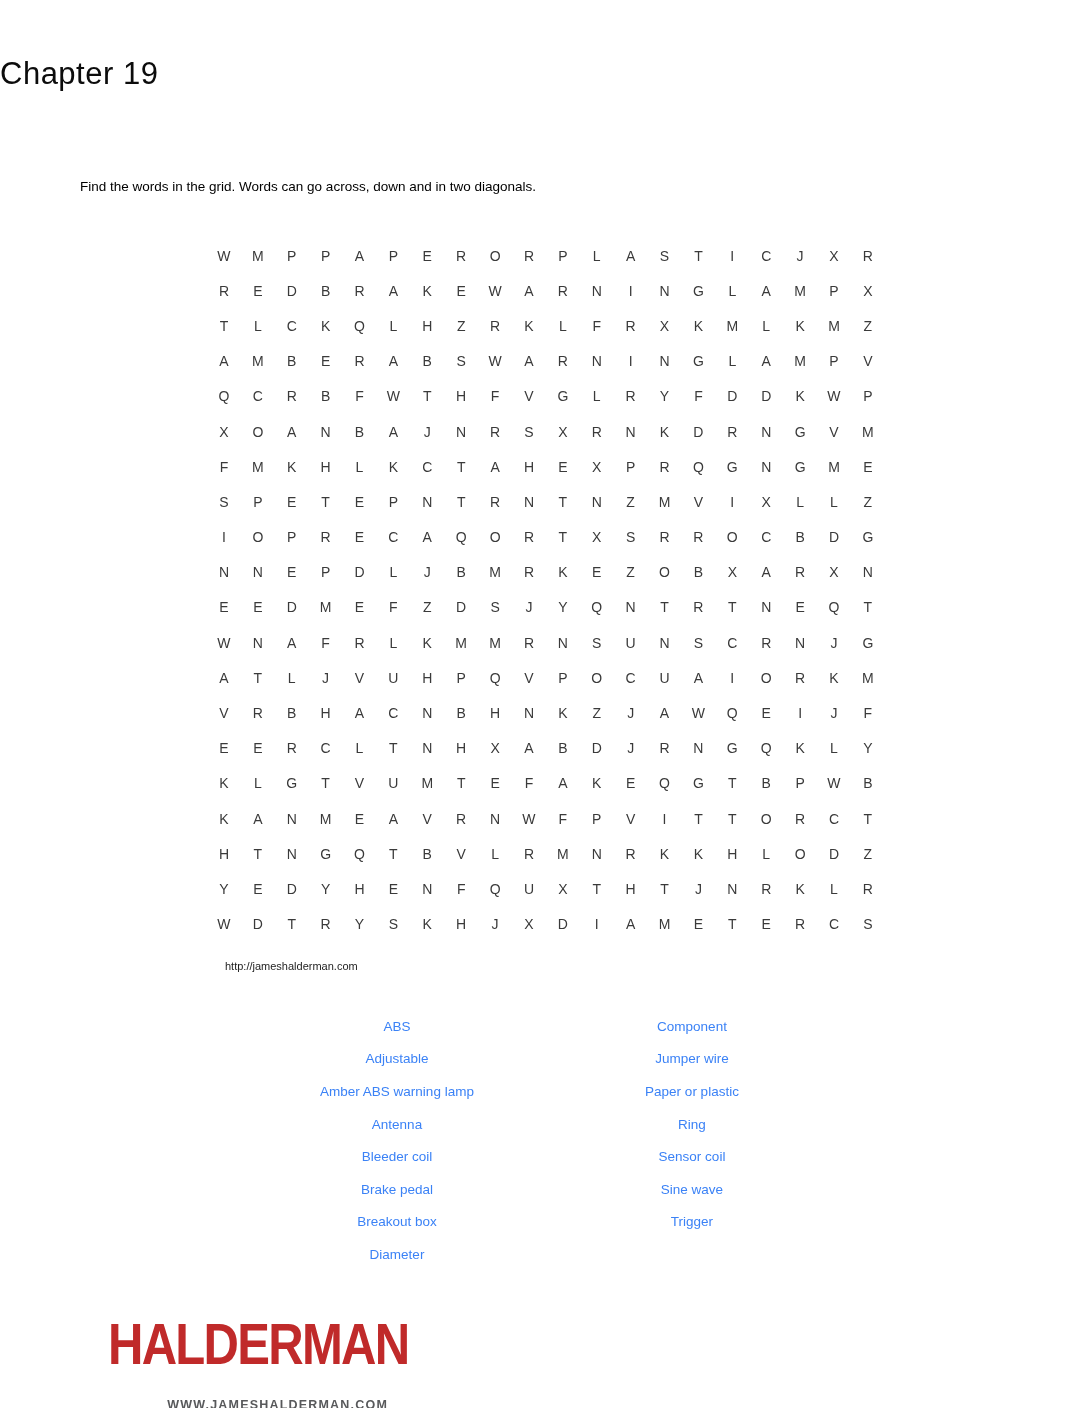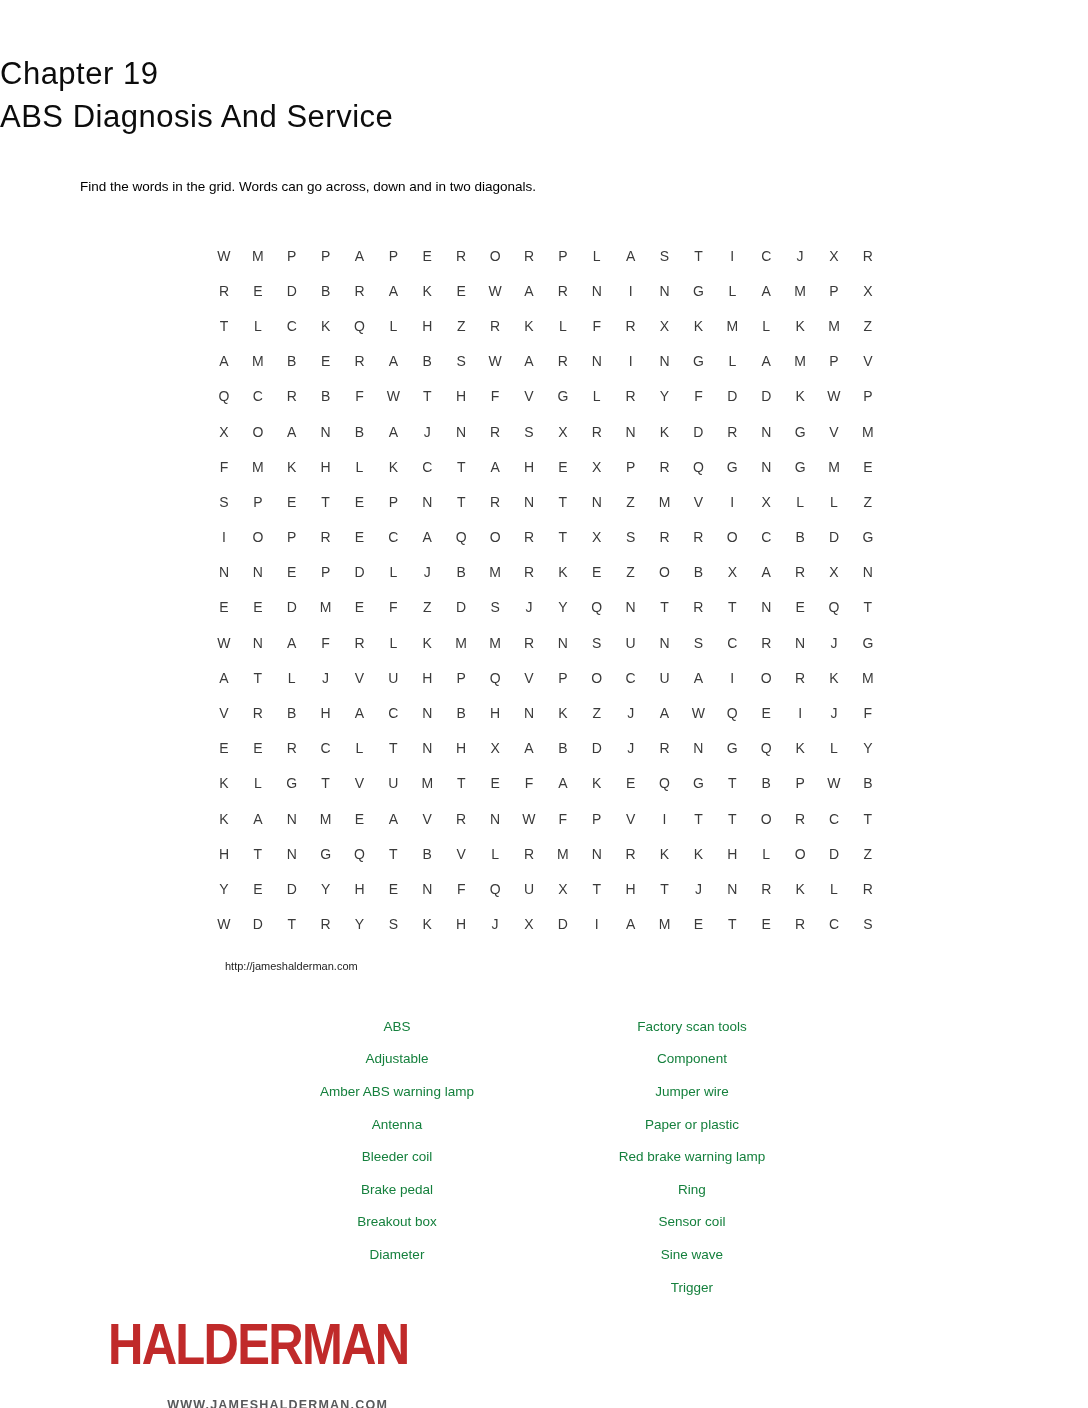--- a/index.html
+++ b/index.html
@@ -33,21 +33,21 @@
   }
   .words {
     position: absolute; top: 1010px; left: 0; width: 1088px;
     display: flex;
   }
   .words .col { width: 394px; }
   .words .col.left  { margin-left: 200px; }
   .words .col.right { margin-left: -99px; }
   .words .item {
     height: 32.6px; display: flex; align-items: center; justify-content: center;
-    font-size: 13.5px; color: #15803d;
+    font-size: 13.5px; color: #3b82f6;
   }
   .logo { position: absolute; top: 1318px; left: 108px; width: 280px; }
   .logo-main {
     font-size: 57px; font-weight: bold; line-height: 52px;
     letter-spacing: -2px;
     transform: scaleX(0.86); transform-origin: left center;
     white-space: nowrap;
   }
   .logo-sub {
     margin-top: 0px; text-align: right;
@@ -55,21 +55,20 @@
     white-space: nowrap;
   }
 </style>
 </head>
 <body>
 
 <div class="page">
 
   <header class="title">
     <div>Chapter 19</div>
-    <div>ABS Diagnosis And Service</div>
   </header>
 
   <p class="instructions">Find the words in the grid. Words can go across, down and in two diagonals.</p>
 
   <div class="letter-grid" id="letter-grid">
       <span class="cell">W</span>
       <span class="cell">M</span>
       <span class="cell">P</span>
       <span class="cell">P</span>
       <span class="cell">A</span>
@@ -477,25 +476,23 @@
         <div class="item">ABS</div>
         <div class="item">Adjustable</div>
         <div class="item">Amber ABS warning lamp</div>
         <div class="item">Antenna</div>
         <div class="item">Bleeder coil</div>
         <div class="item">Brake pedal</div>
         <div class="item">Breakout box</div>
         <div class="item">Diameter</div>
       </div>
     <div class="col right" id="words-right">
-        <div class="item">Factory scan tools</div>
         <div class="item">Component</div>
         <div class="item">Jumper wire</div>
         <div class="item">Paper or plastic</div>
-        <div class="item">Red brake warning lamp</div>
         <div class="item">Ring</div>
         <div class="item">Sensor coil</div>
         <div class="item">Sine wave</div>
         <div class="item">Trigger</div>
       </div>
   </div>
 
   <div class="logo">
     <div class="logo-main" id="logo-main" style="color: rgb(192, 42, 42);">HALDERMAN</div>
     <div class="logo-sub" id="logo-sub" style="color: rgb(88, 89, 91); margin-top: 28px;">WWW.JAMESHALDERMAN.COM</div>

